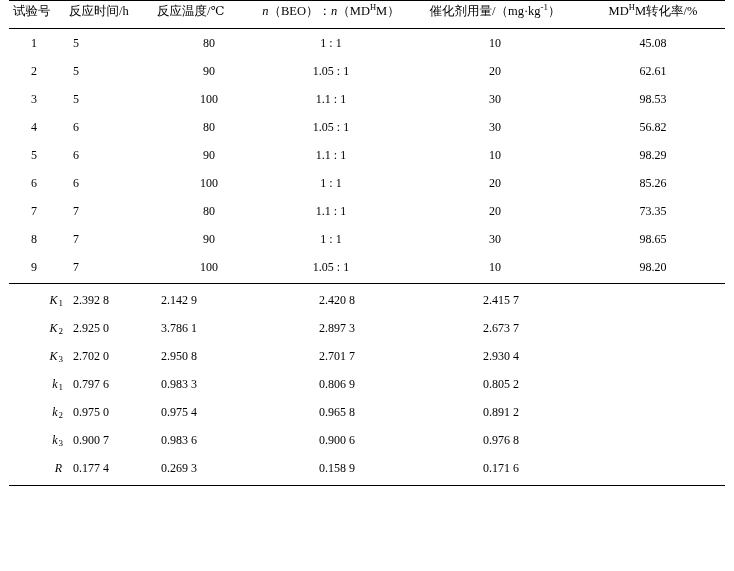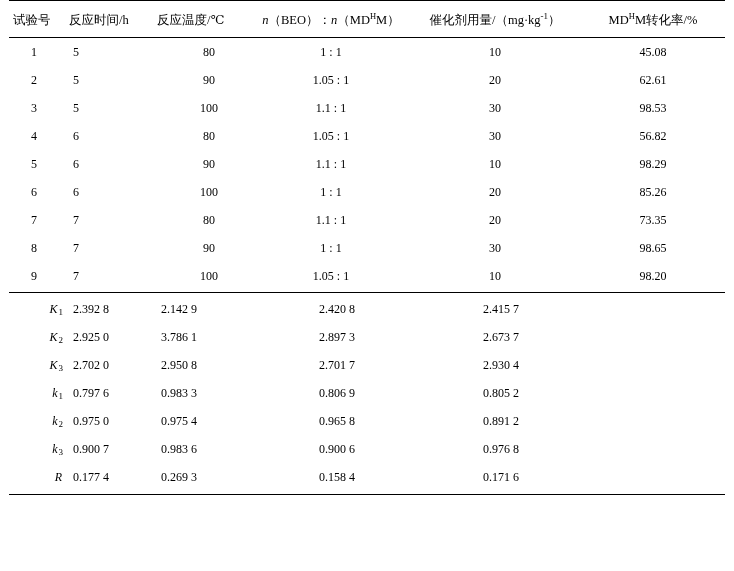--- a/index.html
+++ b/index.html
@@ -28,21 +28,21 @@
   table.ortho col.c0 { width: 56px; }
   table.ortho col.c1 { width: 88px; }
   table.ortho col.c2 { width: 100px; }
   table.ortho col.c3 { width: 156px; }
   table.ortho col.c4 { width: 172px; }
   table.ortho col.c5 { width: 144px; }
 
   thead th {
     font-weight: normal;
     font-size: 12.5px;
-    padding: 10px 2px 8px 2px;
+    padding: 1px 2px 8px 2px;
     border-top: 1.6px solid #000;
     border-bottom: 1.1px solid #000;
     text-align: center;
     vertical-align: bottom;
     white-space: nowrap;
   }
   thead th.left-head {
     text-align: left;
     padding-left: 4px;
   }
@@ -259,19 +259,19 @@
         <td><span class="numcell">0.900 7</span></td>
         <td><span class="numcell">0.983 6</span></td>
         <td><span class="numcell-wide">0.900 6</span></td>
         <td><span class="numcell-wide">0.976 8</span></td>
         <td></td>
       </tr>
       <tr class="final">
         <td><span class="lbl"><span>R</span><sub></sub></span></td>
         <td><span class="numcell">0.177 4</span></td>
         <td><span class="numcell">0.269 3</span></td>
-        <td><span class="numcell-wide">0.158 4</span></td>
+        <td><span class="numcell-wide">0.158 9</span></td>
         <td><span class="numcell-wide">0.171 6</span></td>
         <td></td>
       </tr>
     </tbody>
   </table>
 </div>
 
 </body></html>

